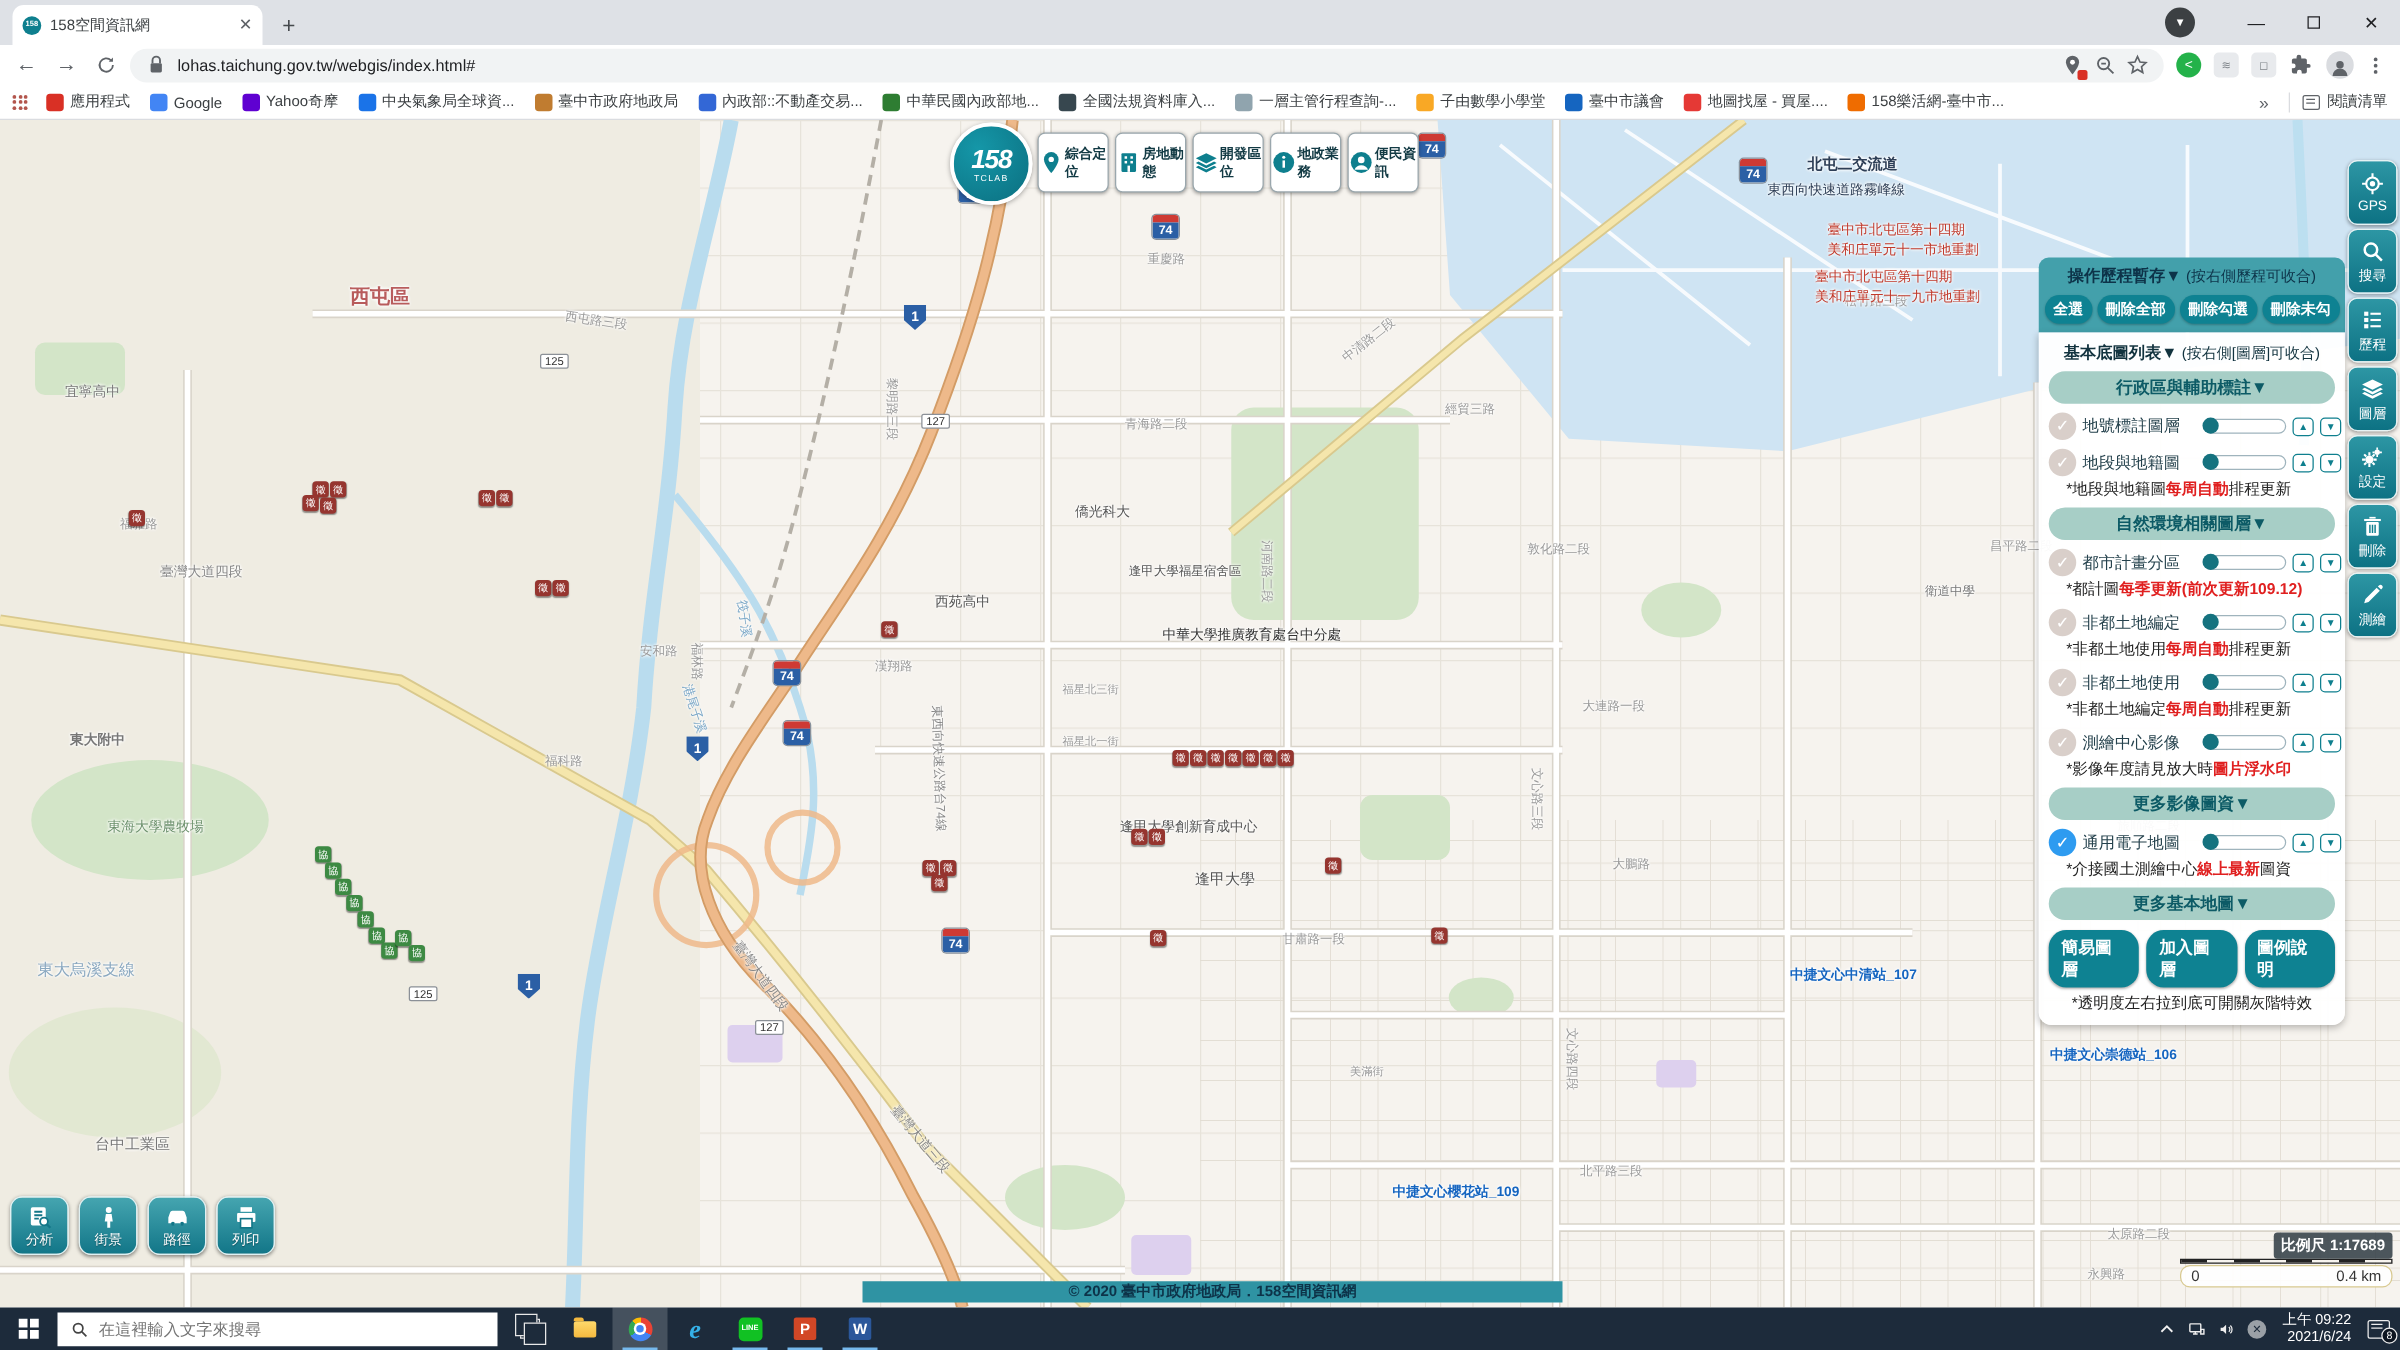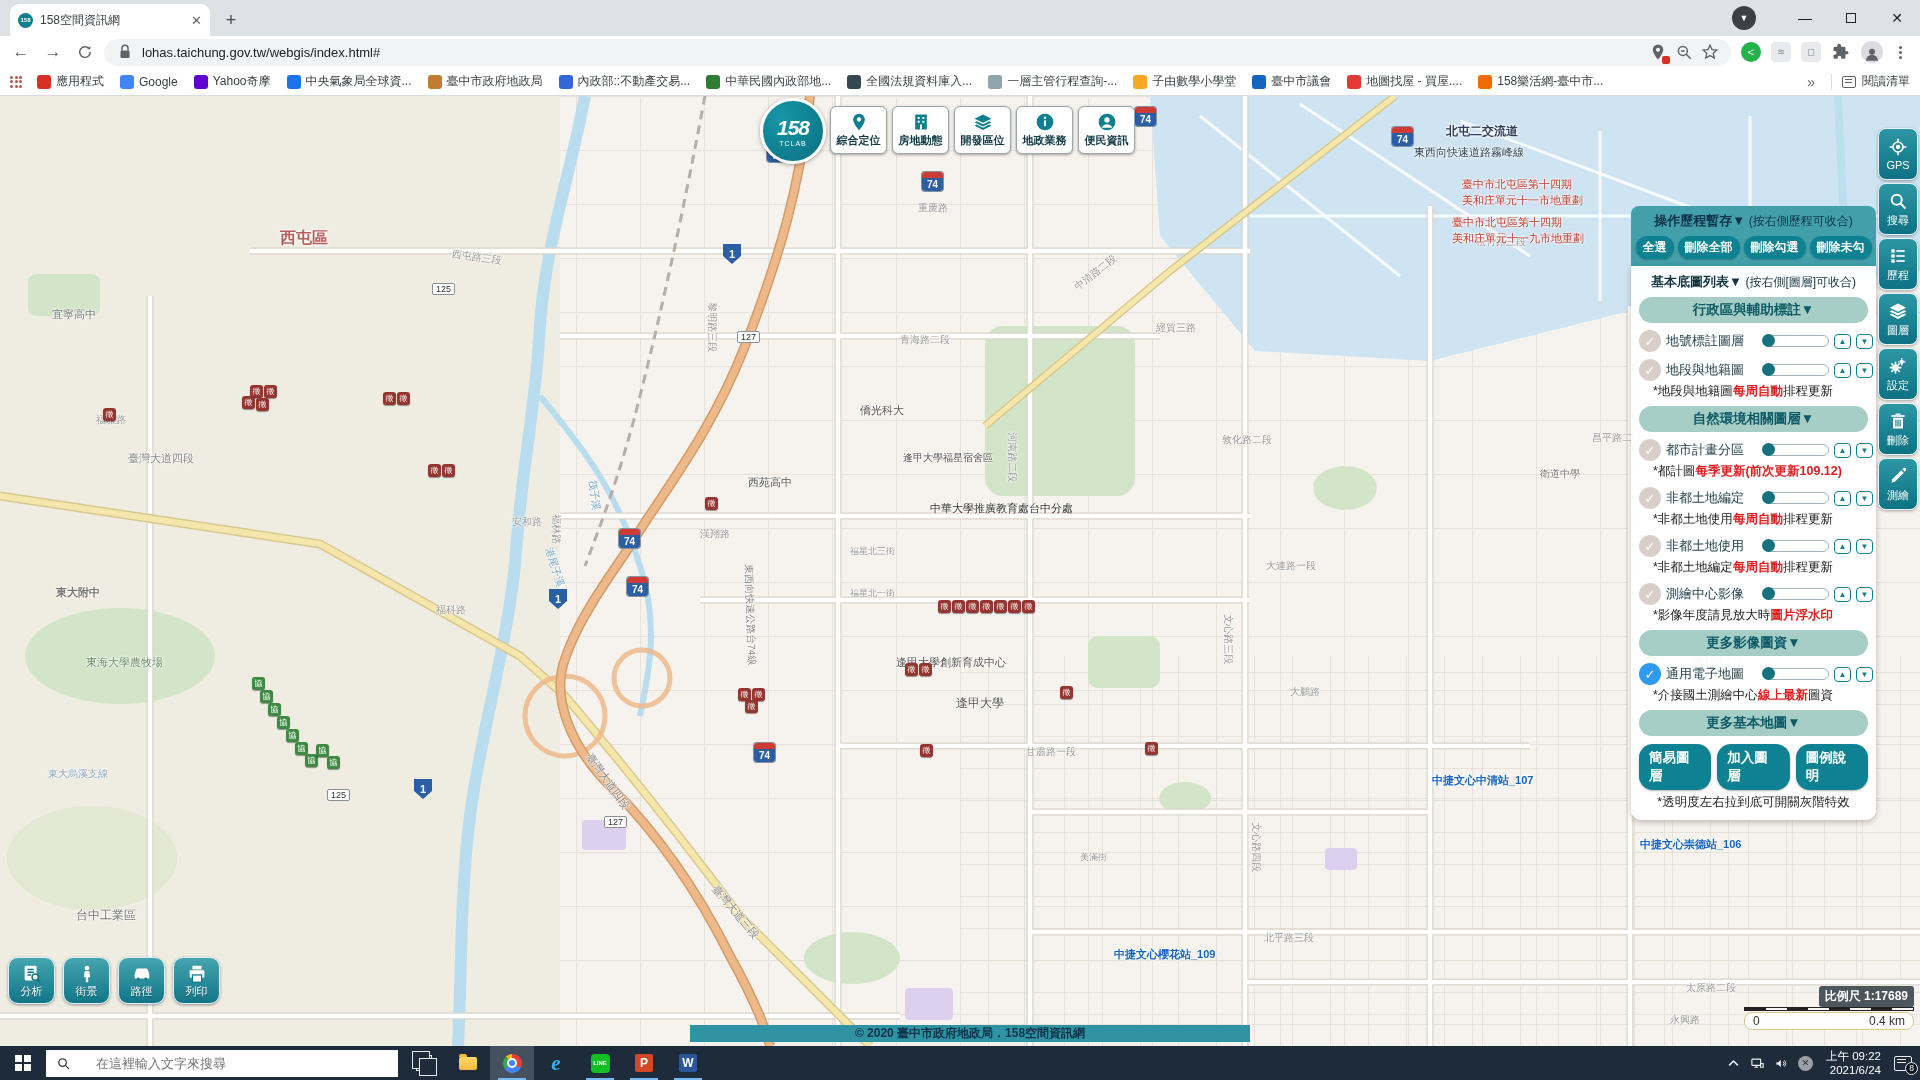--- a/index.html
+++ b/index.html
@@ -54,21 +54,21 @@
   .sh74 .t{height:6px;background:#ce3a34}
   .sh74 .b{height:13px;background:#2b5fa5;color:#fff;font-size:10px;font-weight:bold;display:flex;align-items:center;justify-content:center}
   .sh1{position:absolute;width:18px;height:20px;background:#2b5fa5;color:#fff;font-size:11px;font-weight:bold;display:flex;align-items:center;justify-content:center;clip-path:polygon(0 0,100% 0,100% 60%,50% 100%,0 60%);z-index:3}
   .shbox{position:absolute;background:#fff;border:1px solid #8b9097;color:#333;font-size:9px;padding:0 3px;border-radius:2px;z-index:3}
 
   
   .map-toolbar{position:absolute;left:760px;top:2px;display:flex;align-items:flex-start;gap:4px;z-index:6}
   .logo158{width:66px;height:66px;border-radius:50%;background:radial-gradient(circle at 32% 30%,#1597a8,#0b6f80);border:3px solid #fff;box-shadow:0 1px 4px rgba(0,0,0,.35);color:#fff;display:flex;flex-direction:column;align-items:center;justify-content:center;flex:none}
   .logo158 .n{font-size:21px;font-weight:bold;font-style:italic;letter-spacing:-1px}
   .logo158 .s{font-size:7px;letter-spacing:1px}
-  .mtb{width:57px;height:48px;background:#fff;border:1px solid #9aa7ad;border-radius:6px;box-shadow:0 1px 3px rgba(0,0,0,.35);display:flex;flex-direction:column;align-items:center;justify-content:center;gap:1px;color:#0e7f8e;margin-top:8px}
+  .mtb{width:57px;height:48px;background:#fff;border:1px solid #9aa7ad;border-radius:6px;box-shadow:0 1px 3px rgba(0,0,0,.35);display:flex;flex-direction:row;align-items:center;justify-content:center;gap:1px;color:#0e7f8e;margin-top:8px}
   .mtb svg{width:20px;height:20px}
   .mtb .lb{font-size:11px;font-weight:bold;color:#123a44}
 
   
   .side-tools{position:absolute;right:2px;top:32px;display:flex;flex-direction:column;gap:3px;z-index:8}
   .stb{width:40px;height:52px;border-radius:8px;background:linear-gradient(180deg,#2d96a4,#0d7284);border:1px solid #e6f2f3;color:#fff;display:flex;flex-direction:column;align-items:center;justify-content:center;gap:2px;box-shadow:0 1px 3px rgba(0,0,0,.35)}
   .stb svg{width:20px;height:20px}
   .stb .lb{font-size:11px}
 
   
@@ -104,21 +104,21 @@
   .scale{position:absolute;right:6px;bottom:16px;width:170px;z-index:6}
   .scale-badge{background:rgba(52,64,72,.88);color:#fff;font-size:12px;font-weight:bold;padding:2px 6px;border-radius:3px;float:right}
   .scale-bar{clear:both;margin-top:4px;height:4px;background:repeating-linear-gradient(90deg,#222 0 21px,#f6f3ee 21px 42px);border:1px solid #222}
   .scale-lbls{margin-top:1px;background:rgba(255,255,255,.9);border:1px solid #d8c990;border-radius:8px;display:flex;justify-content:space-between;font-size:12px;color:#333;padding:1px 8px}
 
   
   .taskbar{position:absolute;left:0;bottom:0;width:1920px;height:34px;background:#1d2b3b;display:flex;align-items:center;z-index:10}
   .tb-start{width:46px;height:34px;display:flex;align-items:center;justify-content:center}
   .winlogo{display:grid;grid-template-columns:7px 7px;grid-gap:1.5px}
   .winlogo i{width:7px;height:7px;background:#fff}
-  .tb-search{width:352px;height:27px;background:#fff;display:flex;align-items:center;gap:25px;padding:0 10px}
+  .tb-search{width:352px;height:27px;background:#fff;display:flex;align-items:center;gap:8px;padding:0 10px}
   .tb-search svg{width:15px;height:15px;color:#444;flex:none}
   .tb-search input{border:none;outline:none;font-size:13px;color:#333;width:100%;background:transparent}
   .tb-icons{display:flex;align-items:center;margin-left:4px}
   .tbi{width:44px;height:34px;display:flex;align-items:center;justify-content:center;position:relative}
   .tbi.active{background:rgba(255,255,255,.18)}
   .tbi.open:after{content:"";position:absolute;bottom:0;left:8px;right:8px;height:2px;background:#76b9ed}
   .taskview{width:16px;height:16px;border:1.5px solid #e8e8e8;position:relative}
   .taskview:before,.taskview:after{content:"";position:absolute;width:16px;height:16px;border:1.5px solid #e8e8e8;background:#1d2b3b}
   .taskview:before{left:-5px;top:-5px}
   .taskview:after{left:2px;top:2px;border-color:#e8e8e8}
@@ -385,21 +385,21 @@
       <circle cx="642" cy="582" r="28" fill="none" stroke="#eeb98a" stroke-width="5" opacity=".85"></circle>
       <path d="M810 0 C800 90 780 160 745 250 C710 340 660 400 630 450 C610 480 580 520 566 560 C550 600 570 650 610 690 C660 740 700 800 730 860 C755 905 765 930 770 950" fill="none" stroke="#d39c66" stroke-width="10"></path>
       <path d="M810 0 C800 90 780 160 745 250 C710 340 660 400 630 450 C610 480 580 520 566 560 C550 600 570 650 610 690 C660 740 700 800 730 860 C755 905 765 930 770 950" fill="none" stroke="#eeb98a" stroke-width="7"></path>
     </svg>
 
     <div id="map-overlays">
         <div class="mlabel" style="left: 280px; top: 132px; color: rgb(184, 92, 92); font-size: 16px; font-weight: bold;">西屯區</div>
         <div class="mlabel" style="left: 52px; top: 212px; color: rgb(119, 119, 119); font-size: 11px;">宜寧高中</div>
         <div class="mlabel" style="left: 56px; top: 490px; color: rgb(119, 119, 119); font-size: 11px; font-weight: bold;">東大附中</div>
         <div class="mlabel" style="left: 86px; top: 560px; color: rgb(106, 143, 106); font-size: 11px;">東海大學農牧場</div>
-        <div class="mlabel" style="left: 30px; top: 672px; color: rgb(138, 168, 192); font-size: 10px; margin-left: 18px;">東大烏溪支線</div>
+        <div class="mlabel" style="left: 30px; top: 672px; color: rgb(138, 168, 192); font-size: 13px;">東大烏溪支線</div>
         <div class="mlabel" style="left: 76px; top: 812px; color: rgb(119, 119, 119); font-size: 12px;">台中工業區</div>
         <div class="mlabel" style="left: 96px; top: 318px; color: rgb(153, 153, 153); font-size: 10px;">福雅路</div>
         <div class="mlabel" style="left: 128px; top: 356px; color: rgb(136, 136, 136); font-size: 11px;">臺灣大道四段</div>
         <div class="mlabel" style="left: 512px; top: 420px; color: rgb(153, 153, 153); font-size: 10px;">安和路</div>
         <div class="mlabel" style="left: 556px; top: 412px; color: rgb(153, 153, 153); font-size: 10px; transform: rotate(90deg);">福林路</div>
         <div class="mlabel" style="left: 436px; top: 508px; color: rgb(153, 153, 153); font-size: 10px;">福科路</div>
         <div class="mlabel" style="left: 548px; top: 446px; color: rgb(122, 167, 199); font-size: 10px; transform: rotate(72deg);">港尾子溪</div>
         <div class="mlabel" style="left: 592px; top: 378px; color: rgb(122, 167, 199); font-size: 10px; transform: rotate(82deg);">筏子溪</div>
         <div class="mlabel" style="left: 452px; top: 152px; color: rgb(153, 153, 153); font-size: 10px; transform: rotate(8deg);">西屯路三段</div>
         <div class="mlabel" style="left: 712px; top: 200px; color: rgb(153, 153, 153); font-size: 10px; transform: rotate(90deg);">黎明路三段</div>

